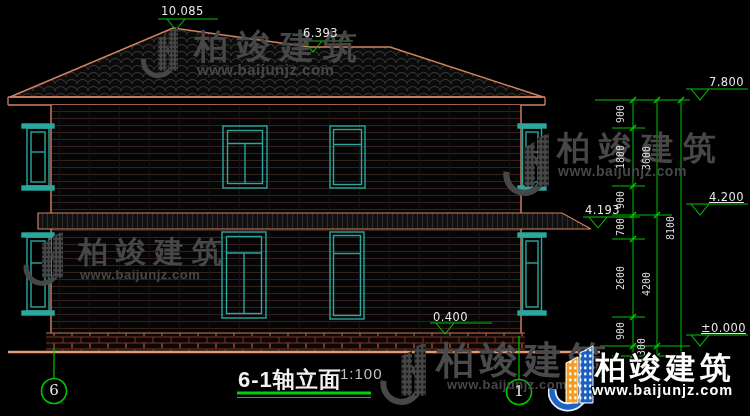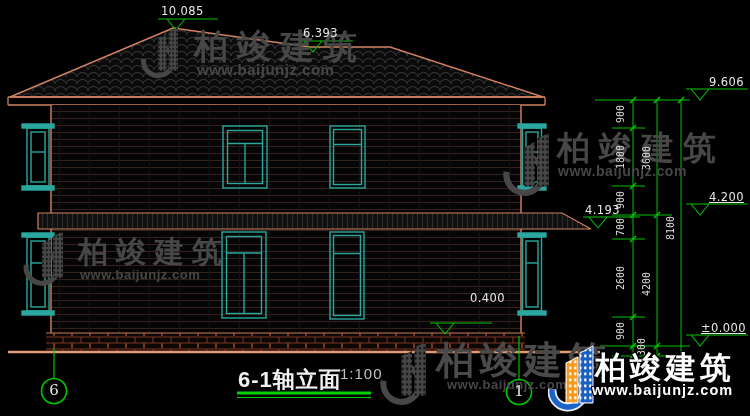--- a/index.html
+++ b/index.html
@@ -201,24 +201,24 @@
       <circle cx="26" cy="50" r="21" fill="none" stroke="#474747" stroke-width="7" stroke-dasharray="98 34" transform="rotate(-80 26 50)"></circle>
       <polygon points="26,18 38,12 38,64 26,64" fill="url(#dots-gray)"></polygon>
       <polygon points="41,8 54,2 54,64 41,64" fill="url(#dots-gray)"></polygon>
     </svg>
     <div class="wm-name" style="left:57px;top:0;font-size:38px;letter-spacing:6px;color:#4a4a4a;">柏竣建筑</div>
     <div class="wm-url" style="left:68px;top:42px;font-size:13px;letter-spacing:.5px;">www.baijunjz.com</div>
   </div>
 
   <div class="txt elev" style="left:161px;top:4px;text-align:center;">10.085</div>
   <div class="txt elev" style="left:303px;top:26px;">6.393</div>
-  <div class="txt elev" style="left:709px;top:75px;">9.606</div>
+  <div class="txt elev" style="left:709px;top:75px;">7.800</div>
   <div class="txt elev" style="left:709px;top:190px;text-decoration:underline;">4.200</div>
   <div class="txt elev" style="left:585px;top:203px;">4.193</div>
-  <div class="txt elev" style="left:433px;top:291px;margin-left:37px;">0.400</div>
+  <div class="txt elev" style="left:433px;top:310px;">0.400</div>
   <div class="txt elev" style="left:701px;top:321px;text-decoration:underline;">±0.000</div>
 
   <div class="txt dim" style="left:620px;top:114px;">900</div>
   <div class="txt dim" style="left:620px;top:157px;">1800</div>
   <div class="txt dim" style="left:620px;top:200px;">900</div>
   <div class="txt dim" style="left:620px;top:227px;">700</div>
   <div class="txt dim" style="left:620px;top:278px;">2600</div>
   <div class="txt dim" style="left:620px;top:331px;">900</div>
   <div class="txt dim" style="left:646px;top:158px;">3600</div>
   <div class="txt dim" style="left:646px;top:284px;">4200</div>

